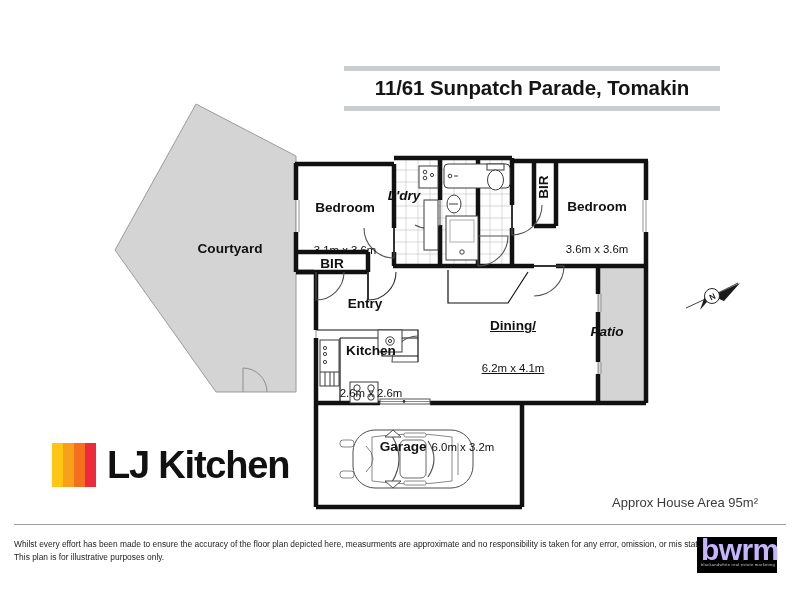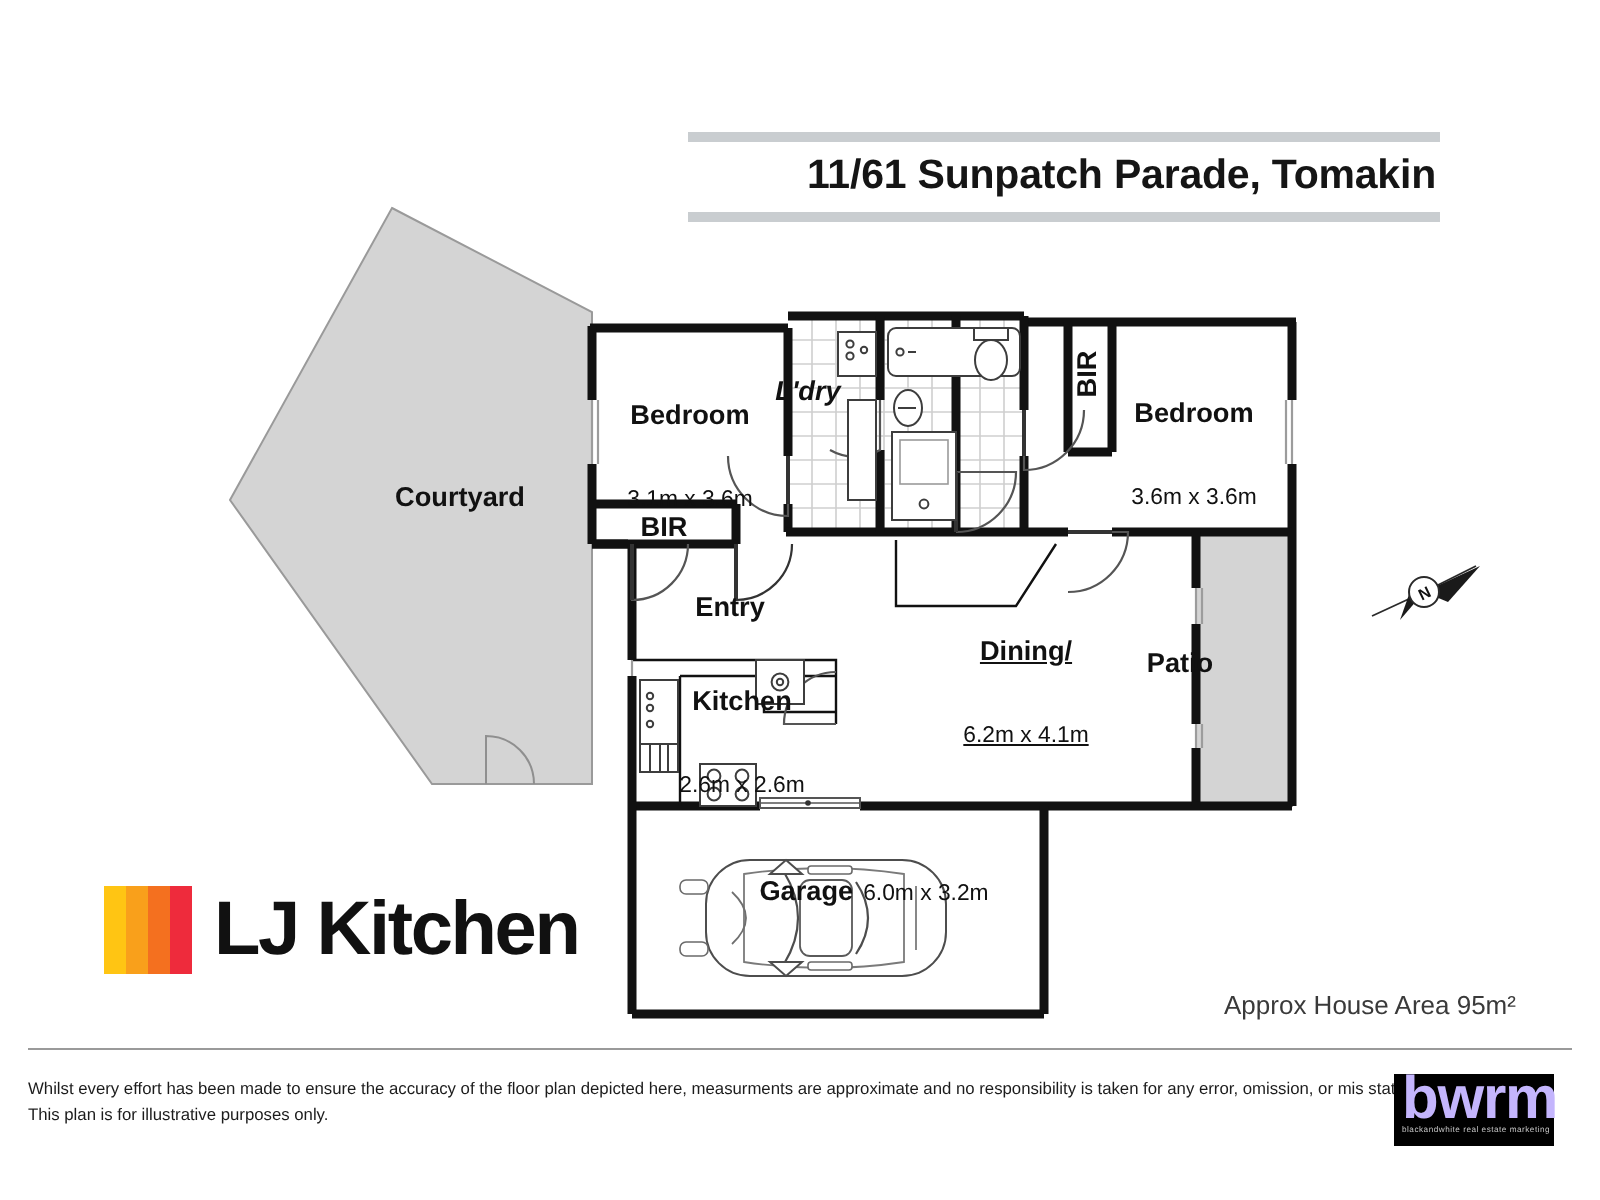--- a/index.html
+++ b/index.html
@@ -27,21 +27,21 @@
     background: #c9cdd0;
     width: 100%;
   }
   #title {
     font-size: 20.5px;
     font-weight: bold;
     color: #151515;
     letter-spacing: -0.1px;
     padding: 5px 2px 6px 2px;
     white-space: nowrap;
-    text-align: right;
+    text-align: center;
   }
 
   
   #plan {
     position: absolute;
     left: 0; top: 0;
     width: 800px; height: 600px;
   }
 
   
@@ -383,21 +383,21 @@
   <div class="lbl" style="left:323px; top:343px; width:96px;">
     <div class="name r-name-16">Kitchen</div>
     <div class="dim r-dim-12">2.6m x 2.6m</div>
   </div>
 
   <div class="lbl" style="left:448px; top:318px; width:130px;text-decoration:underline;">
     <div class="name r-name-16">Dining/</div>
     <div class="dim r-dim-12">6.2m x 4.1m</div>
   </div>
 
-  <div class="lbl" style="left:560px; top:324px; width:60px;">
+  <div class="lbl" style="left:577px; top:324px; width:60px;font-style:italic;">
     <div class="name r-name-16">Patio</div>
   </div>
 
   <div class="lbl" style="left:352px; top:413px; width:170px; display:flex; gap:5px; align-items:baseline; justify-content:center;">
     <span class="name r-name-16">Garage</span>
     <span class="dim r-dim-12">6.0m x 3.2m</span>
   </div>
 
   <div class="lbl" style="left:302px; top:256px; width:60px;">
     <div class="name r-name-16">BIR</div>

